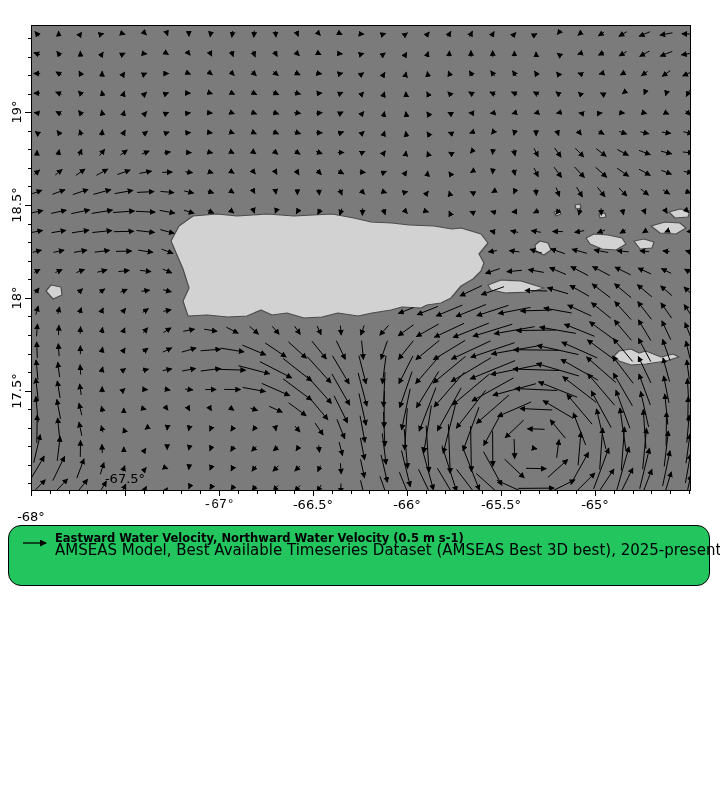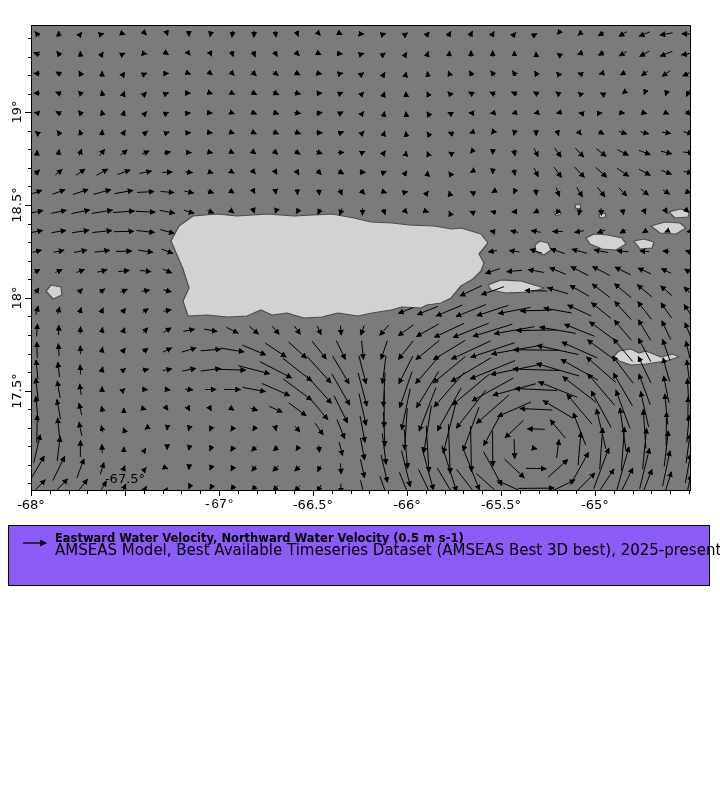--- a/index.html
+++ b/index.html
@@ -771,21 +771,21 @@
       <div class="tick" style="left: 520px; top: 490px; width: 1px; height: 3.5px;"></div>
       <div class="tick" style="left: 539px; top: 490px; width: 1px; height: 3.5px;"></div>
       <div class="tick" style="left: 557px; top: 490px; width: 1px; height: 3.5px;"></div>
       <div class="tick" style="left: 576px; top: 490px; width: 1px; height: 3.5px;"></div>
       <div class="tick" style="left: 595px; top: 490px; width: 1px; height: 6px;"></div>
       <div class="tick" style="left: 614px; top: 490px; width: 1px; height: 3.5px;"></div>
       <div class="tick" style="left: 633px; top: 490px; width: 1px; height: 3.5px;"></div>
       <div class="tick" style="left: 651px; top: 490px; width: 1px; height: 3.5px;"></div>
       <div class="tick" style="left: 670px; top: 490px; width: 1px; height: 3.5px;"></div>
       <div class="tick" style="left: 689px; top: 490px; width: 1px; height: 3.5px;"></div>
-      <div class="xlab" style="left: 31px; top: 497px;">-68°</div>
+      <div class="xlab" style="left: 31px; top: 509px;">-68°</div>
       <div class="xlab" style="left: 125px; top: 471px;">-67.5°</div>
       <div class="xlab" style="left: 219px; top: 497px; font-family: Liberation Mono, monospace;">-67°</div>
       <div class="xlab" style="left: 313px; top: 497px;">-66.5°</div>
       <div class="xlab" style="left: 407px; top: 497px;">-66°</div>
       <div class="xlab" style="left: 501px; top: 497px;">-65.5°</div>
       <div class="xlab" style="left: 595px; top: 497px;">-65°</div>
     </div>
   <div id="yaxis">
       <div class="tick" style="left: 27.5px; top: 483px; width: 3.5px; height: 1px;"></div>
       <div class="tick" style="left: 27.5px; top: 465px; width: 3.5px; height: 1px;"></div>
@@ -811,21 +811,21 @@
       <div class="tick" style="left: 27.5px; top: 94px; width: 3.5px; height: 1px;"></div>
       <div class="tick" style="left: 27.5px; top: 75px; width: 3.5px; height: 1px;"></div>
       <div class="tick" style="left: 27.5px; top: 57px; width: 3.5px; height: 1px;"></div>
       <div class="tick" style="left: 27.5px; top: 38px; width: 3.5px; height: 1px;"></div>
       <div class="ylab" style="left: 16px; top: 112.232px;">19°</div>
       <div class="ylab" style="left: 16px; top: 205.032px;">18.5°</div>
       <div class="ylab" style="left: 16px; top: 297.832px;">18°</div>
       <div class="ylab" style="left: 16px; top: 390.632px;">17.5°</div>
     </div>
 
-  <div class="legend" id="legend" style="background: #8b5cf6;">
+  <div class="legend" id="legend" style="background: #22c55e; border-radius: 13px;">
     <svg class="legend-arrow" width="34" height="14">
       <line x1="2" y1="7" x2="25" y2="7" stroke="#000" stroke-width="1.3" marker-end="url(#ah-leg)"></line>
       <defs>
         <marker id="ah-leg" markerUnits="userSpaceOnUse" markerWidth="9" markerHeight="9" refX="6" refY="3.5" orient="auto">
           <path d="M0,0 L7,3.5 L0,7 z" fill="#000"></path>
         </marker>
       </defs>
     </svg>
     <div class="legend-inner">
       <div class="legend-title">Eastward Water Velocity, Northward Water Velocity (0.5 m s-1)</div>

